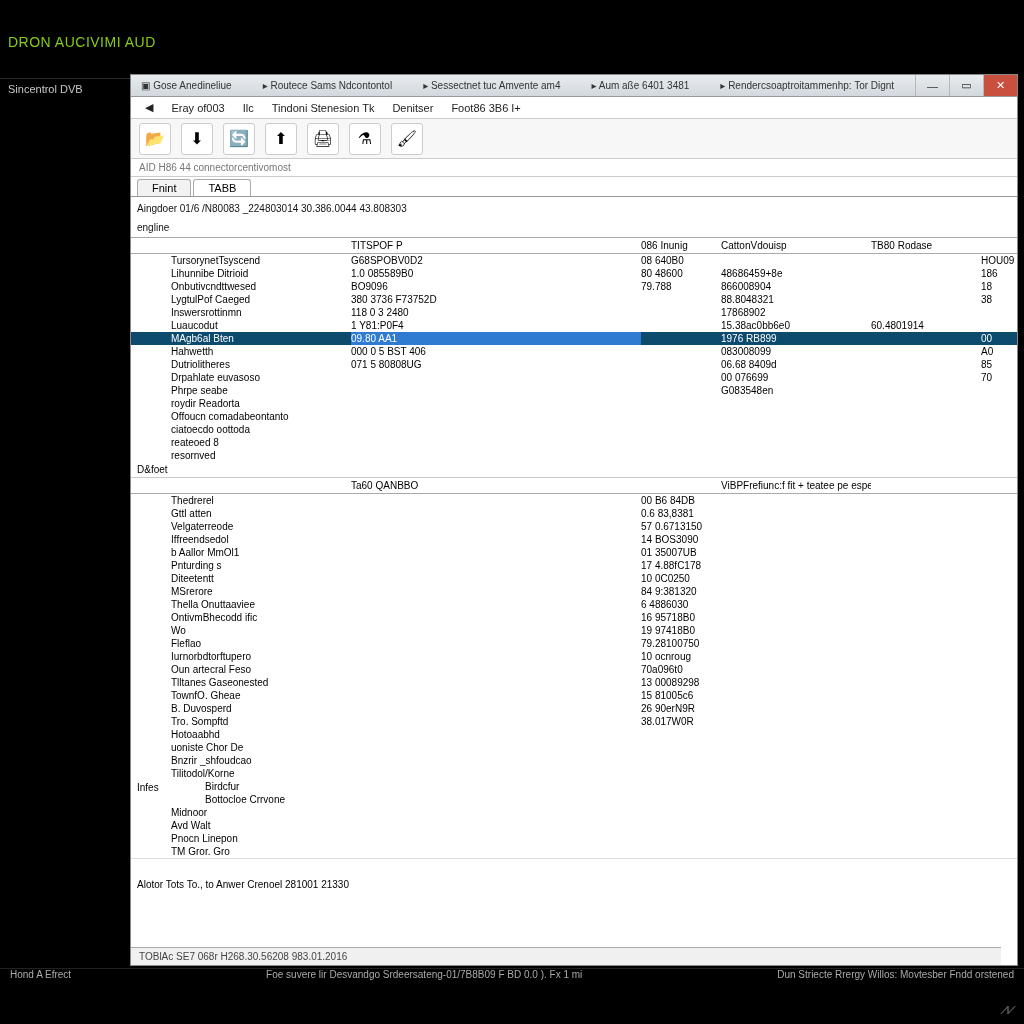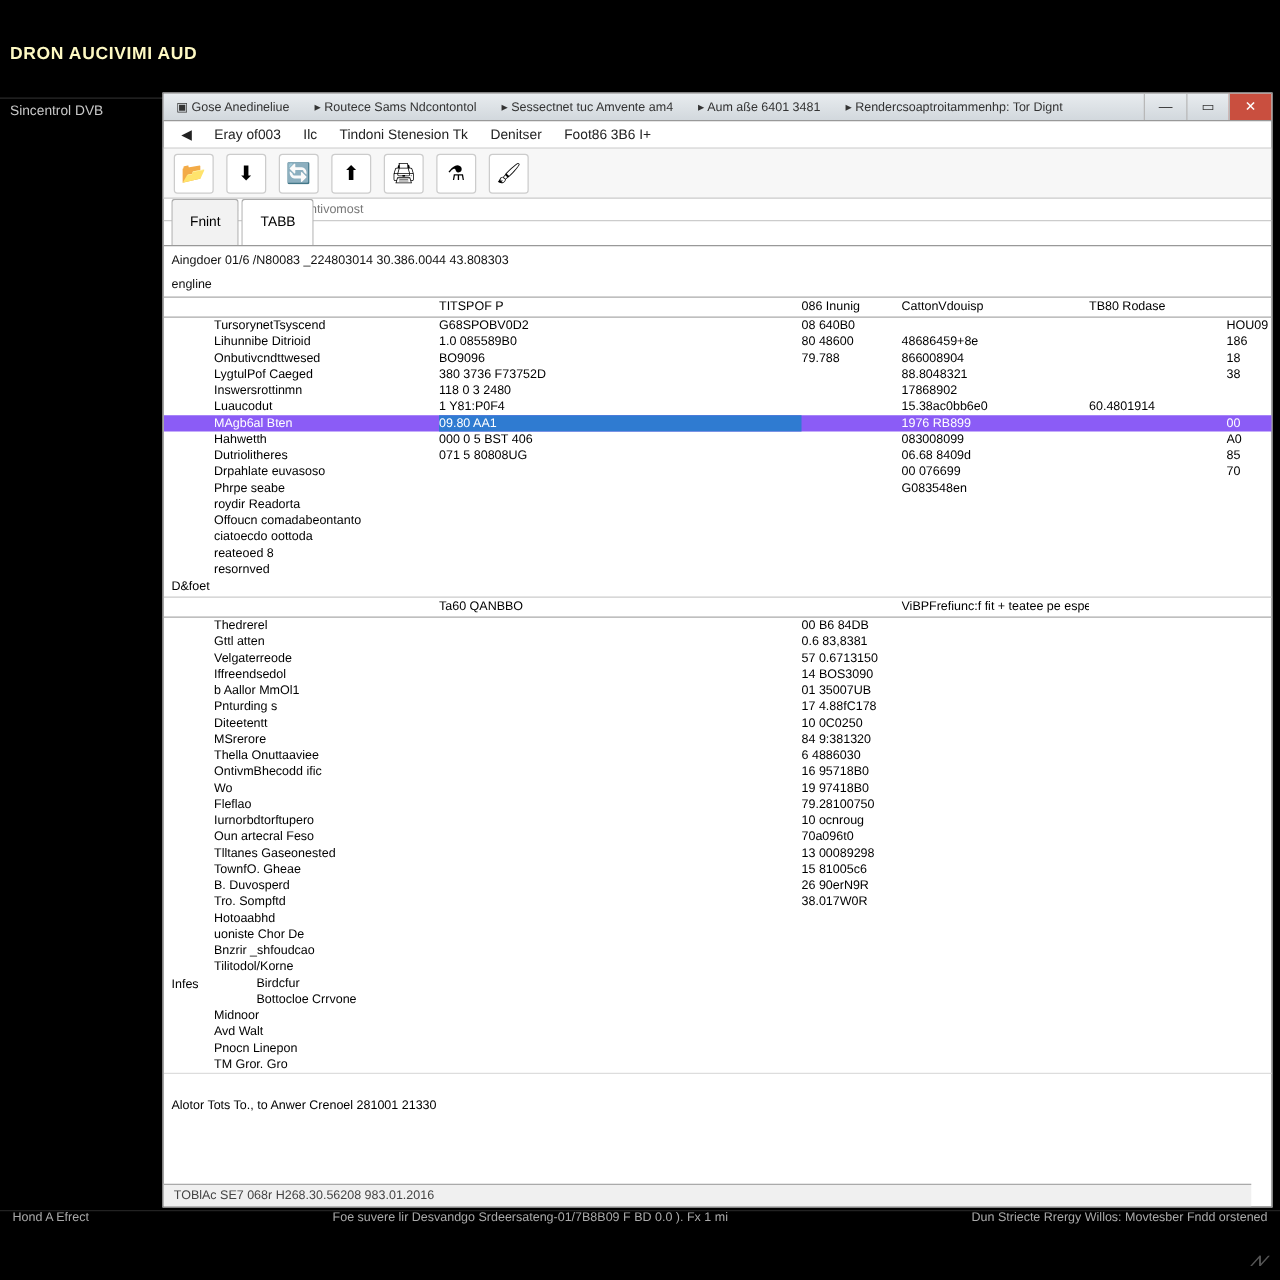--- a/index.html
+++ b/index.html
@@ -1,43 +1,43 @@
 <!DOCTYPE html>
 <html><head>
 <meta charset="utf-8">
 <style>
 *{margin:0;padding:0;box-sizing:border-box;font-family:"Segoe UI",Tahoma,sans-serif}
 body{width:1024px;height:1024px;background:#000;overflow:hidden;position:relative}
-.app-title{position:absolute;top:34px;left:8px;color:#fef9c3;font-size:14px;font-weight:700;letter-spacing:0.5px}
+.app-title{position:absolute;top:34px;left:8px;color:#84cc16;font-size:14px;font-weight:400;letter-spacing:0.5px}
 .sidebar{position:absolute;top:78px;left:0;width:152px;color:#c8c8c8;font-size:11px}
 .sidebar-head{padding:4px 8px;font-size:11px;border-top:1px solid #2a2a2a}
 .sidebar-item{padding:2px 8px 2px 4px;cursor:pointer;font-size:11px;color:#ddd}
 .win{position:absolute;top:74px;left:130px;right:6px;bottom:58px;background:#fff;border:1px solid #888}
 .titlebar{height:22px;background:linear-gradient(#e8ecef,#d2d8dd);display:flex;align-items:center;border-bottom:1px solid #999;font-size:10px;color:#333}
-.titlebar .crumbs{display:flex;flex:1;gap:12px;padding-left:6px;white-space:nowrap;overflow:hidden}
+.titlebar .crumbs{display:flex;flex:1;gap:23px;padding-left:6px;white-space:nowrap;overflow:hidden}
 .titlebar .crumb{padding:0 4px}
 .winbtns{display:flex;height:100%}
 .winbtn{width:34px;display:flex;align-items:center;justify-content:center;border-left:1px solid #b8b8b8;font-size:11px;color:#333}
 .winbtn.close{background:#c94f3f;color:#fff}
 .menubar{height:22px;display:flex;align-items:center;padding-left:6px;gap:2px;font-size:11px;color:#222;border-bottom:1px solid #ccc}
 .menubar span{padding:2px 8px;cursor:pointer}
 .toolbar{height:40px;display:flex;align-items:center;padding-left:8px;gap:10px;border-bottom:1px solid #ccc;background:#f7f7f7}
 .tool{width:32px;height:32px;border:1px solid #ccc;border-radius:3px;display:flex;align-items:center;justify-content:center;font-size:16px;background:#fff}
 .subhead{height:18px;border-bottom:1px solid #ccc;font-size:10px;color:#777;padding-left:8px;display:flex;align-items:center}
 .tabbar{height:20px;display:flex;align-items:flex-end;padding-left:6px;border-bottom:1px solid #999;font-size:11px}
-.tab{padding:12px 14px;border:1px solid #aaa;border-bottom:none;background:#f2f2f2;margin-right:2px;border-radius:3px 3px 0 0}
+.tab{padding:2px 14px;border:1px solid #aaa;border-bottom:none;background:#f2f2f2;margin-right:2px;border-radius:3px 3px 0 0}
 .tab.active{background:#fff}
 .content{position:absolute;top:124px;left:0;right:0;bottom:20px;overflow:auto;font-size:10px;color:#000;font-family:Verdana,sans-serif}
 .sumline{padding:4px 6px;font-size:10px;color:#111}
 .gridhead{display:grid;grid-template-columns:180px 290px 80px 150px 110px 70px 1fr;padding:2px 6px 2px 40px;font-size:10px;color:#000;border-top:1px solid #aaa;border-bottom:1px solid #aaa}
 .gridhead span{white-space:nowrap;overflow:hidden}
 .section-lbl{padding:2px 6px;font-size:10px;border-bottom:1px solid #ccc}
 .row{display:grid;grid-template-columns:180px 290px 80px 150px 110px 70px 1fr;padding:0 6px 0 40px;font-size:10px;line-height:13px}
 .row span{white-space:nowrap;overflow:hidden}
-.row.sel{background:#8b5cf6;color:#fff}
+.row.sel{background:#0c4a6e;color:#fff}
 .row.sel span:nth-child(2){background:#2f7bd1}
 .notes{padding:20px 6px;border-top:1px solid #ddd;font-size:10px}
 .footer{position:absolute;bottom:0;left:0;right:16px;height:18px;background:#f0f0f0;border-top:1px solid #aaa;display:flex;align-items:center;justify-content:space-between;font-size:10px;color:#444;padding:0 8px}
 .taskbar{position:absolute;bottom:36px;left:0;right:0;height:20px;display:flex;align-items:flex-start;justify-content:space-between;font-size:10px;color:#aaa;padding:0 10px;border-top:1px solid #222}
 .logo{position:absolute;bottom:6px;right:10px;color:#555;font-size:16px;letter-spacing:-2px}
 </style>
 </head>
 <body>
 
 <div class="app-title">DRON AUCIVIMI AUD</div>

